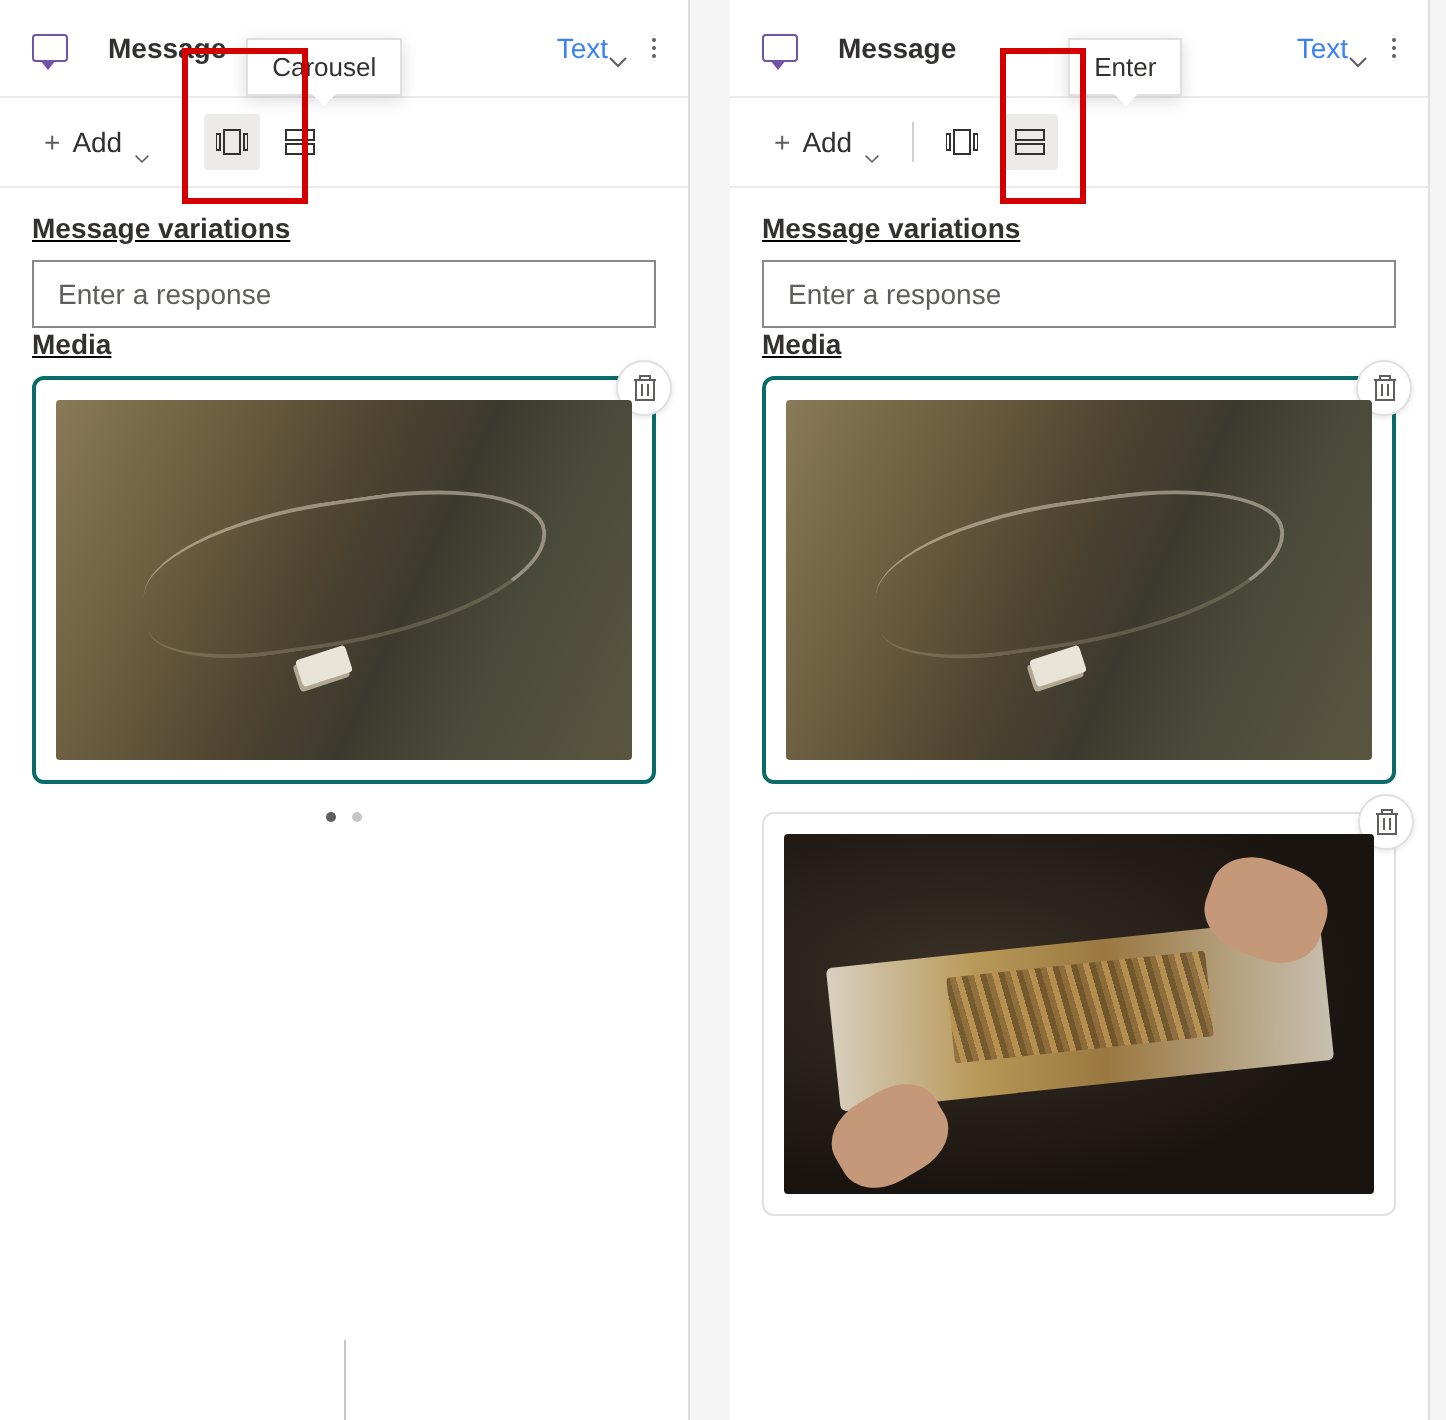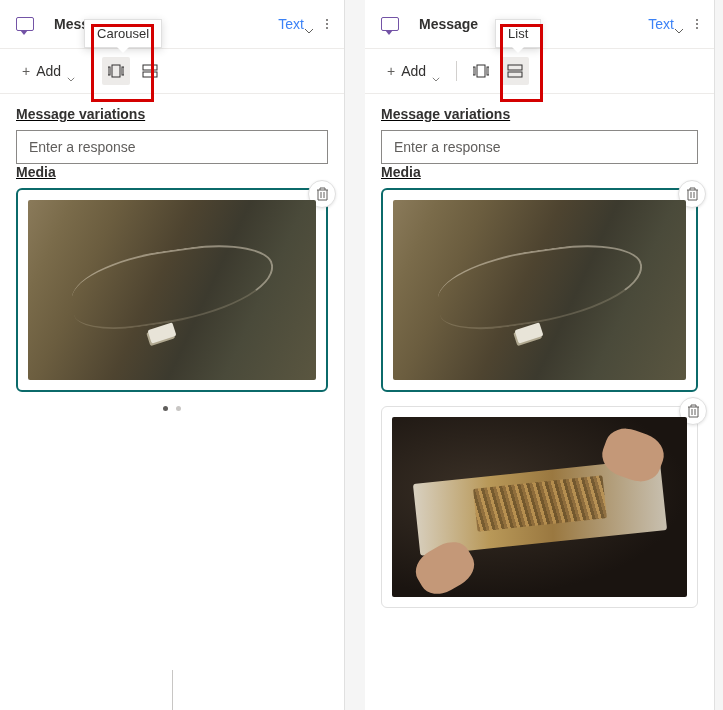--- a/index.html
+++ b/index.html
@@ -140,20 +140,21 @@
     .tooltip {
       position: absolute;
       background: #fff;
       border: 1px solid #e0e0e0;
       box-shadow: 0 2px 8px rgba(0,0,0,0.15);
       padding: 6px 12px;
       font-size: 13px;
       color: #323130;
       white-space: nowrap;
       z-index: 10;
+      margin-left: 39px;
     }
     .tooltip::after {
       content: '';
       position: absolute;
       bottom: -6px;
       left: 50%;
       transform: translateX(-50%);
       width: 0;
       height: 0;
       border-left: 6px solid transparent;
@@ -449,21 +450,21 @@
     <div class="divider"></div>
     <div class="layout-btn">
       <svg class="carousel-icon" viewBox="0 0 16 14">
         <rect x="4" y="1" width="8" height="12" stroke="#323130" fill="none" stroke-width="1"></rect>
         <rect x="0" y="3" width="2" height="8" stroke="#323130" fill="none" stroke-width="1"></rect>
         <rect x="14" y="3" width="2" height="8" stroke="#323130" fill="none" stroke-width="1"></rect>
       </svg>
     </div>
     <div class="layout-btn active">
       <div class="tooltip tooltip2">
-        <span>List</span>
+        <span>Enter</span>
       </div>
       <svg class="list-icon" viewBox="0 0 16 14">
         <rect x="1" y="1" width="14" height="5" stroke="#323130" fill="none" stroke-width="1"></rect>
         <rect x="1" y="8" width="14" height="5" stroke="#323130" fill="none" stroke-width="1"></rect>
       </svg>
     </div>
   </div>
 
   <div class="content">
     <div class="section-label">Message variations</div>

